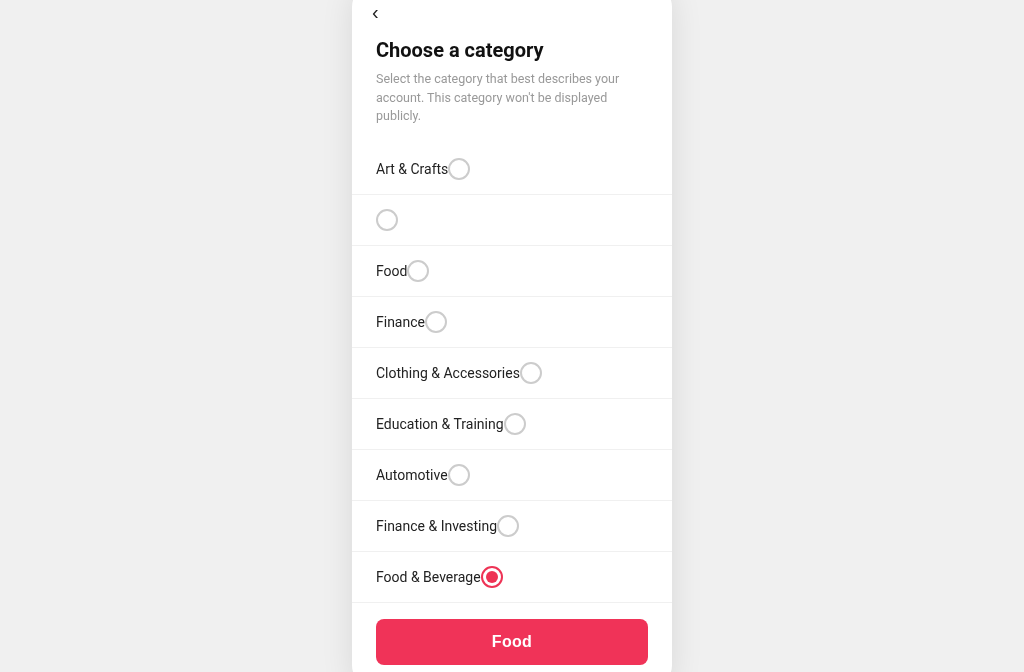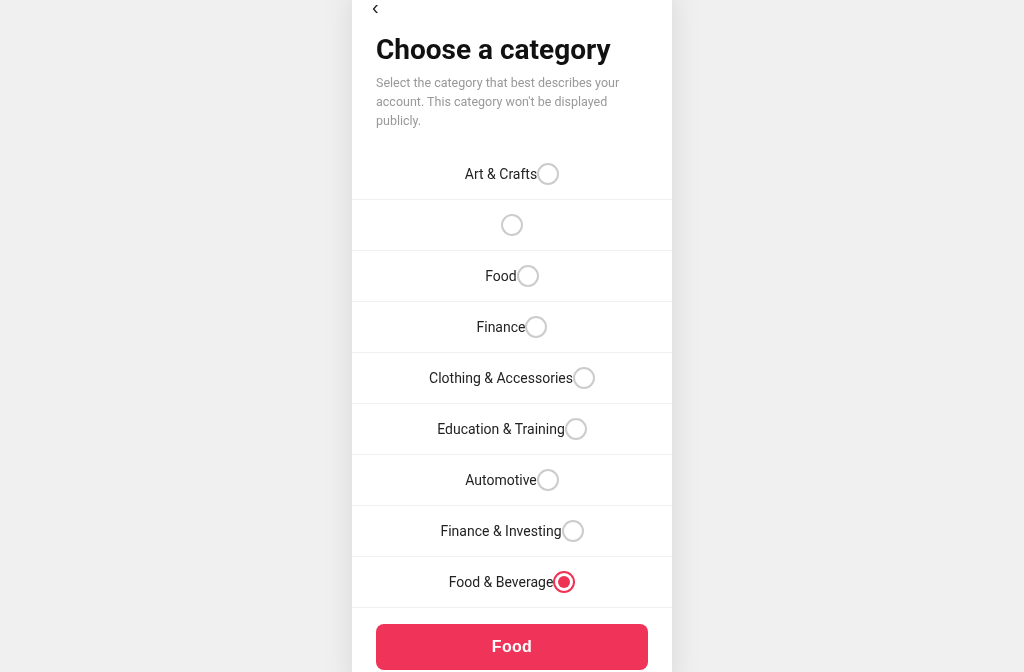--- a/index.html
+++ b/index.html
@@ -40,42 +40,42 @@
       cursor: pointer;
       font-size: 20px;
       color: #222;
     }
 
     .header-section {
       padding: 10px 24px 8px 24px;
     }
 
     .page-title {
-      font-size: 28px;
+      font-size: 20px;
       font-weight: 700;
       color: #111;
       margin-bottom: 8px;
     }
 
     .page-subtitle {
       font-size: 12.5px;
       color: #999;
       line-height: 1.5;
     }
 
     .category-list {
       flex: 1;
       overflow-y: auto;
       padding: 10px 0 0 0;
     }
 
     .category-item {
       display: flex;
       align-items: center;
-      justify-content: center;
+      justify-content: flex-start;
       padding: 14px 24px;
       border-bottom: 1px solid #f0f0f0;
       cursor: pointer;
     }
 
     .category-label {
       font-size: 14px;
       color: #222;
     }
 

